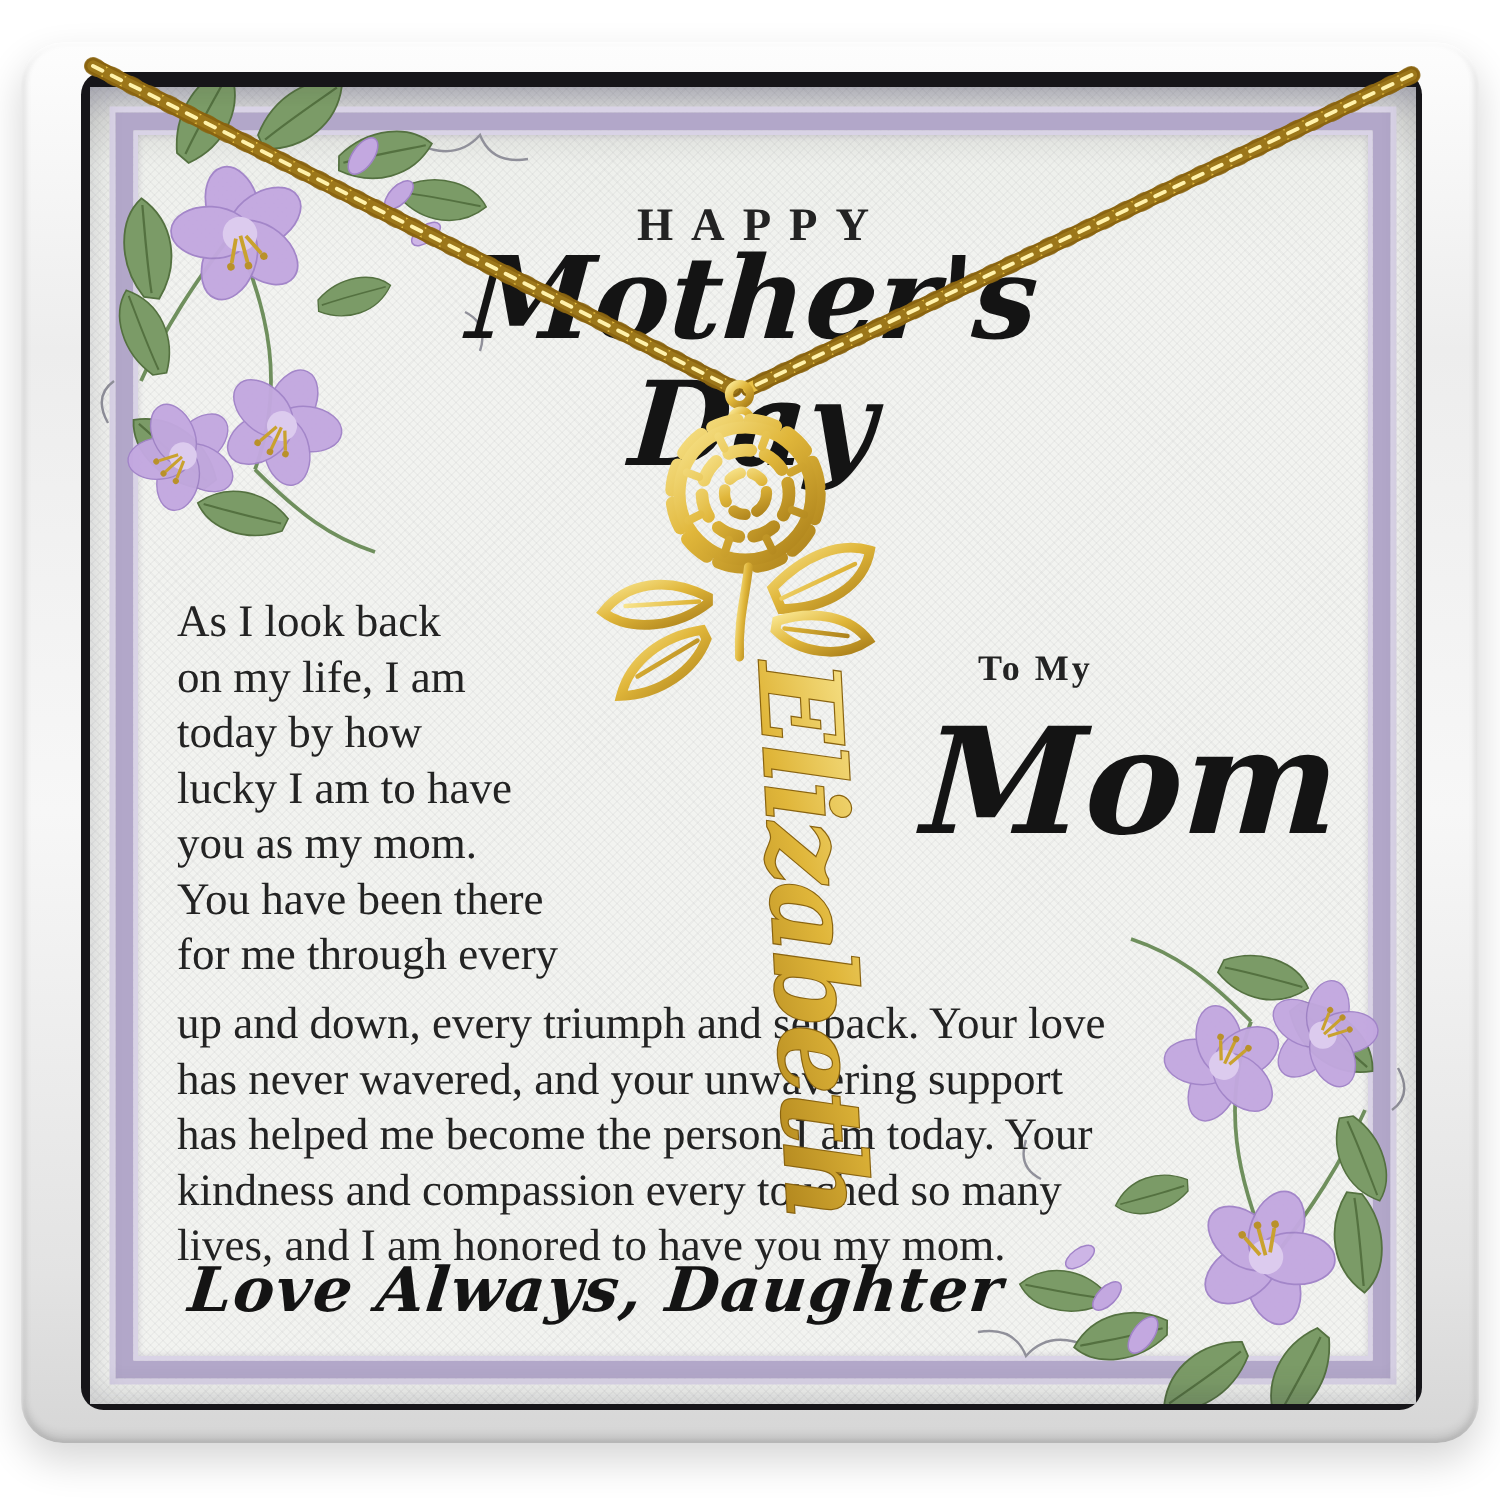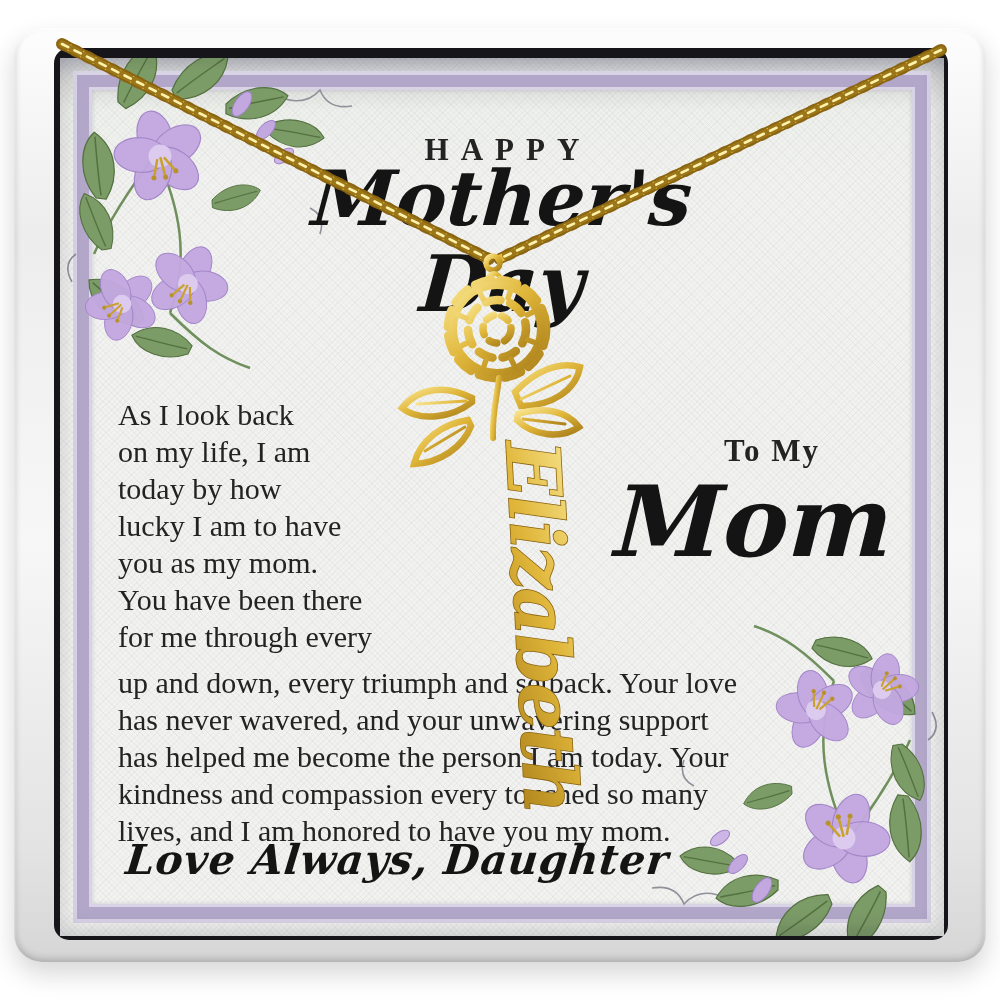--- a/index.html
+++ b/index.html
@@ -42,22 +42,22 @@
 
   
   .happy{
     position:absolute;top:74px;left:0;right:0;text-align:center;
     font-size:31px;font-weight:bold;letter-spacing:12px;padding-left:12px;
     color:var(--ink,#1d1d1d);
   }
   .script{font-family:"DejaVu Serif",serif;font-style:italic;font-weight:bold;color:#141414;}
   .mothers{position:absolute;top:96px;left:0;right:0;text-align:center;font-size:76px;transform:skewX(-4deg);}
   .day{position:absolute;top:180px;left:0;right:0;text-align:center;font-size:78px;transform:skewX(-4deg);}
-  .to-my{position:absolute;top:375px;left:592px;width:240px;text-align:center;
-    font-size:31px;font-weight:bold;color:var(--ink,#1d1d1d);letter-spacing:2px;}
+  .to-my{position:absolute;top:375px;left:592px;width:240px;text-align:left;
+    font-size:24px;font-weight:bold;color:var(--ink,#1d1d1d);letter-spacing:2px;}
   .mom{position:absolute;top:398px;left:494px;width:400px;text-align:center;font-size:98px;line-height:1.35;transform:skewX(-3deg);}
 
   .message{position:absolute;left:58px;top:338px;width:830px;
     font-size:30px;line-height:37px;color:var(--ink,#262626);}
   .message .wide-gap{height:9px;}
   .signature{position:absolute;left:66px;top:778px;font-size:41px;transform:skewX(-6deg);letter-spacing:1px;}
 
   
   .floral{position:absolute;pointer-events:none;}
   .floral.tl{left:0;top:0;}

